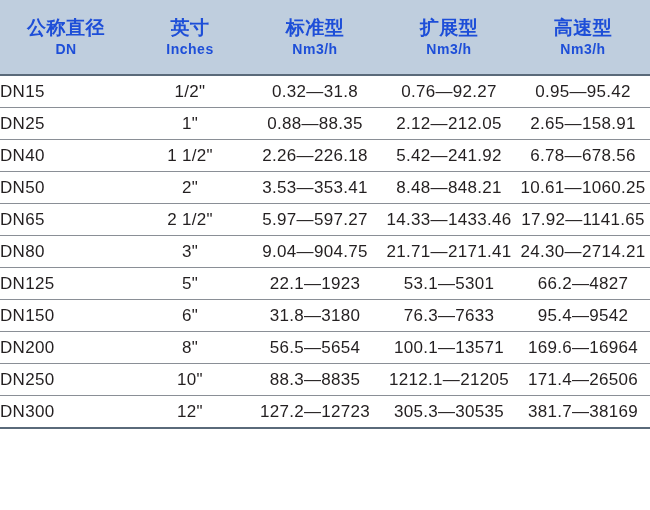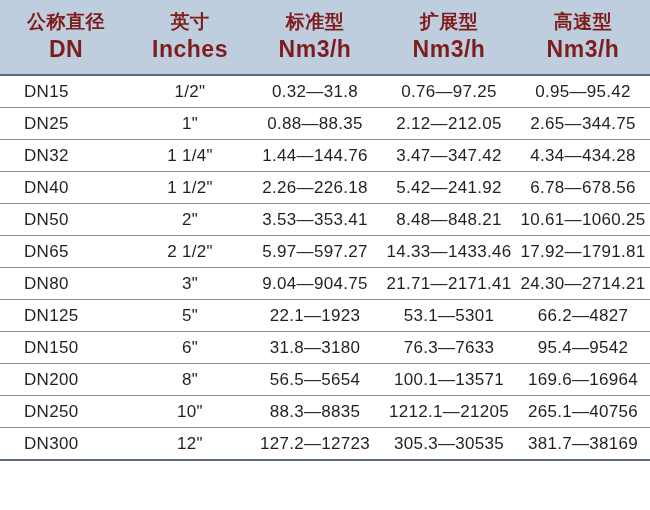--- a/index.html
+++ b/index.html
@@ -26,46 +26,45 @@
   }
   thead th {
     background: #bfcede;
     border-bottom: 2px solid #5a6a7a;
     height: 74px;
     vertical-align: middle;
     text-align: center;
     font-weight: bold;
     font-size: 19px;
     line-height: 1.32;
-    color: #7f1d1d;
+    color: #1d4ed8;
     letter-spacing: 0.5px;
   }
   thead th .hdr-line1 {
     display: block;
   }
   thead th .hdr-line2 {
     display: block;
-    font-size: 23px;
+    font-size: 14px;
   }
   tbody td {
     height: 31px;
     vertical-align: middle;
     text-align: center;
     font-size: 17px;
     color: #231f20;
     border-bottom: 1px solid #8a8f96;
     letter-spacing: 0.3px;
     white-space: nowrap;
   }
   tbody tr:last-child td {
     border-bottom: 2px solid #5a6a7a;
   }
   td.col-dn {
     text-align: left;
-    padding-left: 24px;
   }
 </style>
 </head>
 <body>
 
 <table class="spec-table">
   <thead>
     <tr>
       <th style="width:132px">
         <span class="hdr-line1">公称直径</span>
@@ -87,57 +86,50 @@
         <span class="hdr-line1">高速型</span>
         <span class="hdr-line2">Nm3/h</span>
       </th>
     </tr>
   </thead>
   <tbody>
     <tr>
       <td class="col-dn">DN15</td>
       <td>1/2"</td>
       <td>0.32—31.8</td>
-      <td>0.76—97.25</td>
+      <td>0.76—92.27</td>
       <td>0.95—95.42</td>
     </tr>
     <tr>
       <td class="col-dn">DN25</td>
       <td>1"</td>
       <td>0.88—88.35</td>
       <td>2.12—212.05</td>
-      <td>2.65—344.75</td>
-    </tr>
-    <tr>
-      <td class="col-dn">DN32</td>
-      <td>1 1/4"</td>
-      <td>1.44—144.76</td>
-      <td>3.47—347.42</td>
-      <td>4.34—434.28</td>
+      <td>2.65—158.91</td>
     </tr>
     <tr>
       <td class="col-dn">DN40</td>
       <td>1 1/2"</td>
       <td>2.26—226.18</td>
       <td>5.42—241.92</td>
       <td>6.78—678.56</td>
     </tr>
     <tr>
       <td class="col-dn">DN50</td>
       <td>2"</td>
       <td>3.53—353.41</td>
       <td>8.48—848.21</td>
       <td>10.61—1060.25</td>
     </tr>
     <tr>
       <td class="col-dn">DN65</td>
       <td>2 1/2"</td>
       <td>5.97—597.27</td>
       <td>14.33—1433.46</td>
-      <td>17.92—1791.81</td>
+      <td>17.92—1141.65</td>
     </tr>
     <tr>
       <td class="col-dn">DN80</td>
       <td>3"</td>
       <td>9.04—904.75</td>
       <td>21.71—2171.41</td>
       <td>24.30—2714.21</td>
     </tr>
     <tr>
       <td class="col-dn">DN125</td>
@@ -158,21 +150,21 @@
       <td>8"</td>
       <td>56.5—5654</td>
       <td>100.1—13571</td>
       <td>169.6—16964</td>
     </tr>
     <tr>
       <td class="col-dn">DN250</td>
       <td>10"</td>
       <td>88.3—8835</td>
       <td>1212.1—21205</td>
-      <td>265.1—40756</td>
+      <td>171.4—26506</td>
     </tr>
     <tr>
       <td class="col-dn">DN300</td>
       <td>12"</td>
       <td>127.2—12723</td>
       <td>305.3—30535</td>
       <td>381.7—38169</td>
     </tr>
   </tbody>
 </table>

